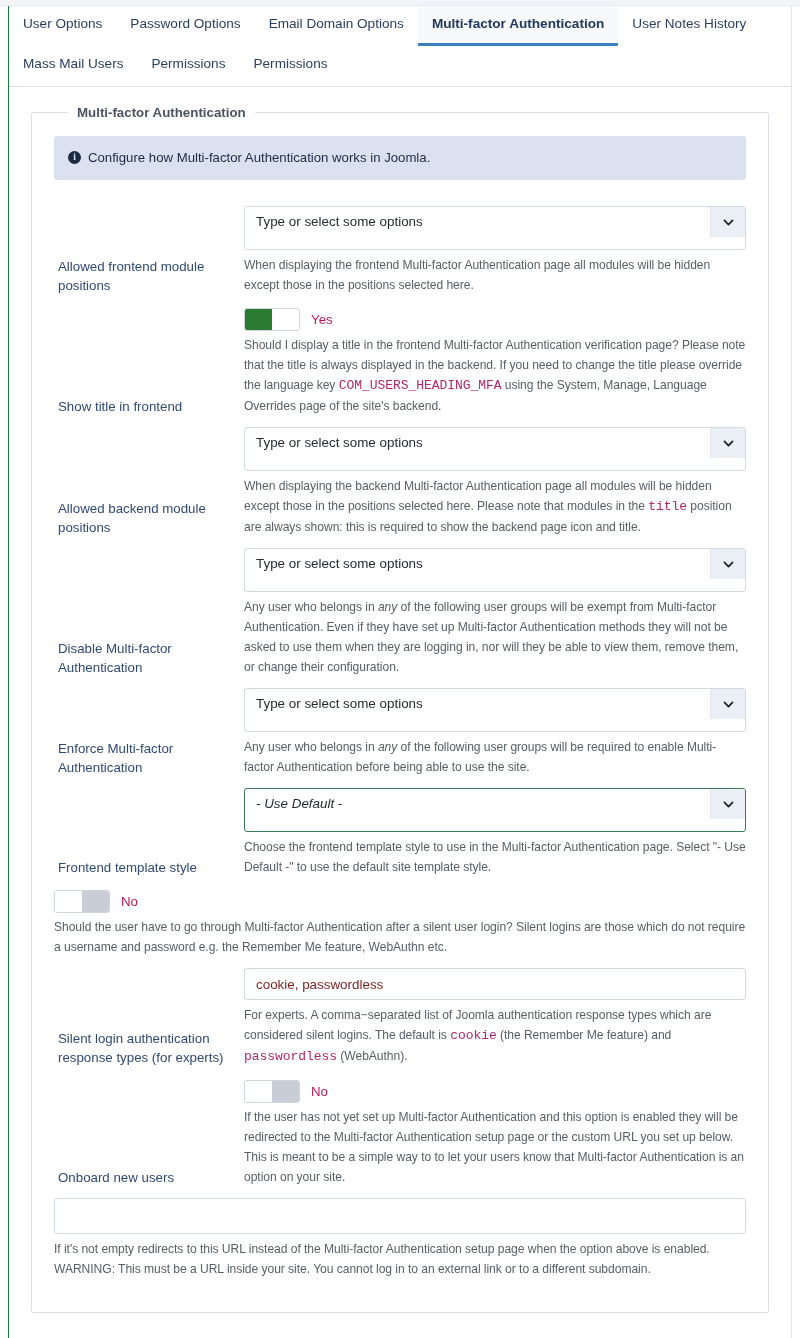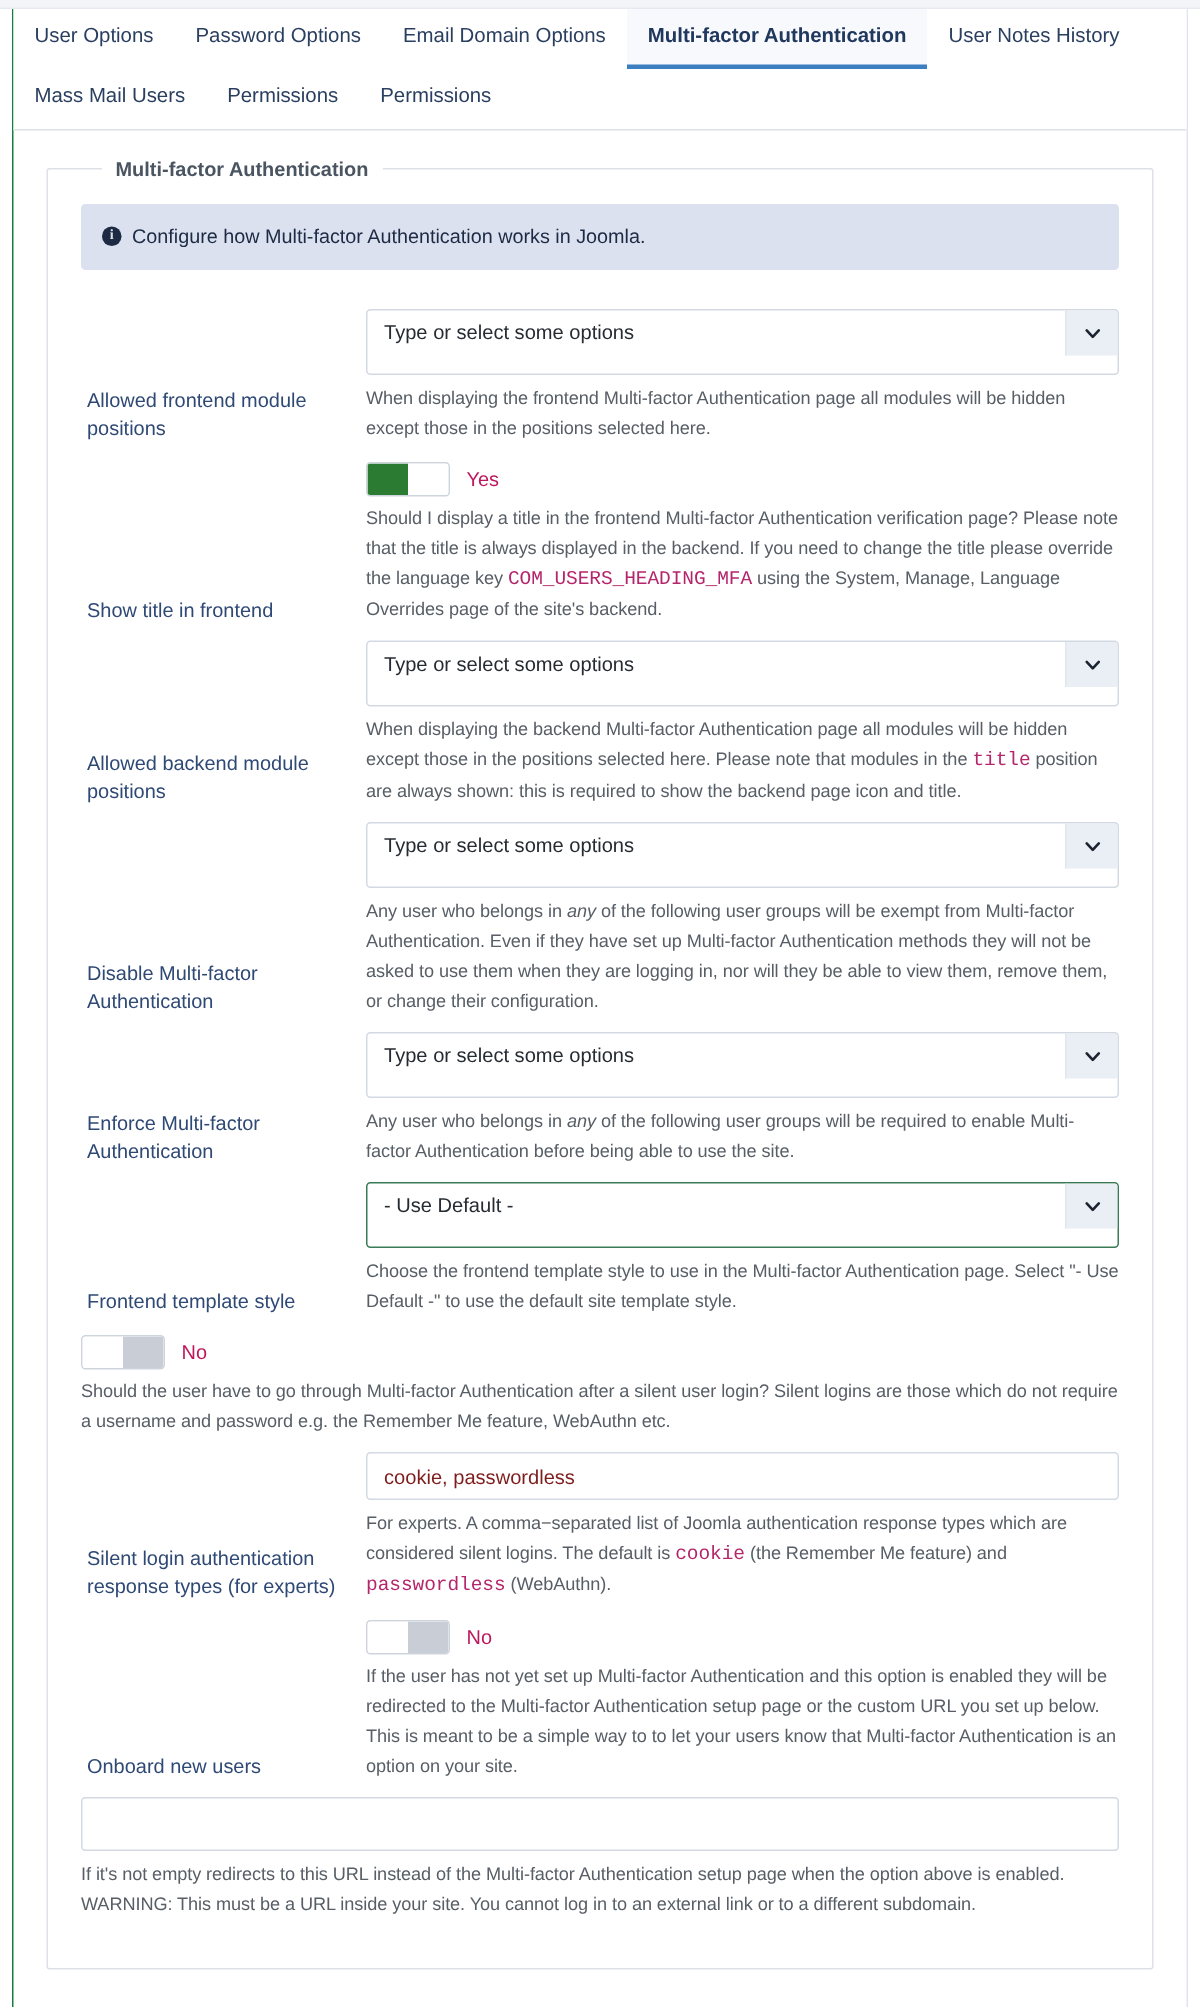--- a/index.html
+++ b/index.html
@@ -146,21 +146,21 @@
   .select-wrap {
     position: relative;
     display: block;
     height: 44px;
     border: 1px solid #d3d9e2;
     border-radius: 3px;
     background: #fff;
     overflow: hidden;
     cursor: pointer;
   }
-  .select-wrap.green { border-color: #3b7a57; }
+  .select-wrap.green { border-color: #3b7a57; font-style: italic; }
   .select-wrap .val {
     position: absolute;
     left: 11px; top: 0;
     right: 40px;
     height: 30px;
     line-height: 30px;
     font-size: 13.4px;
     color: #252b32;
     white-space: nowrap;
     overflow: hidden;

